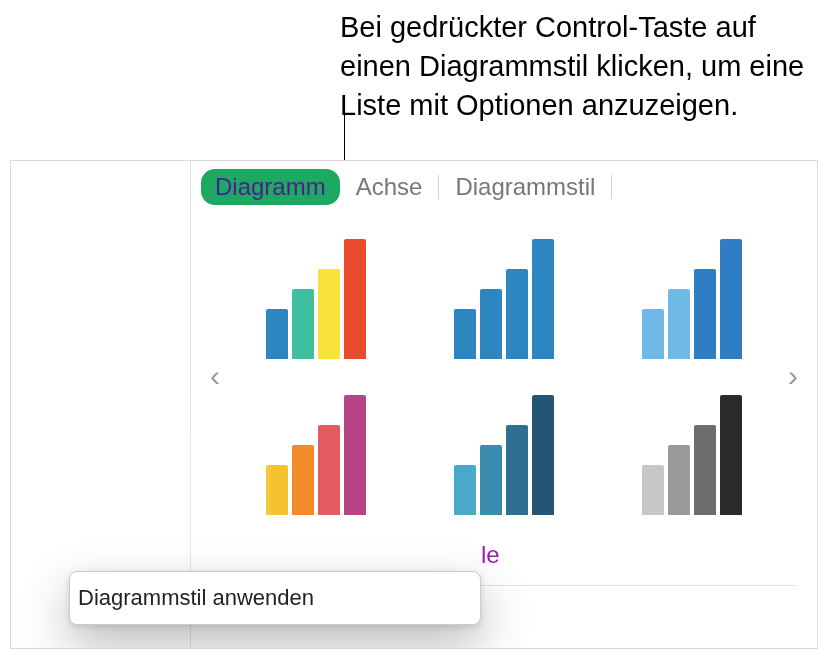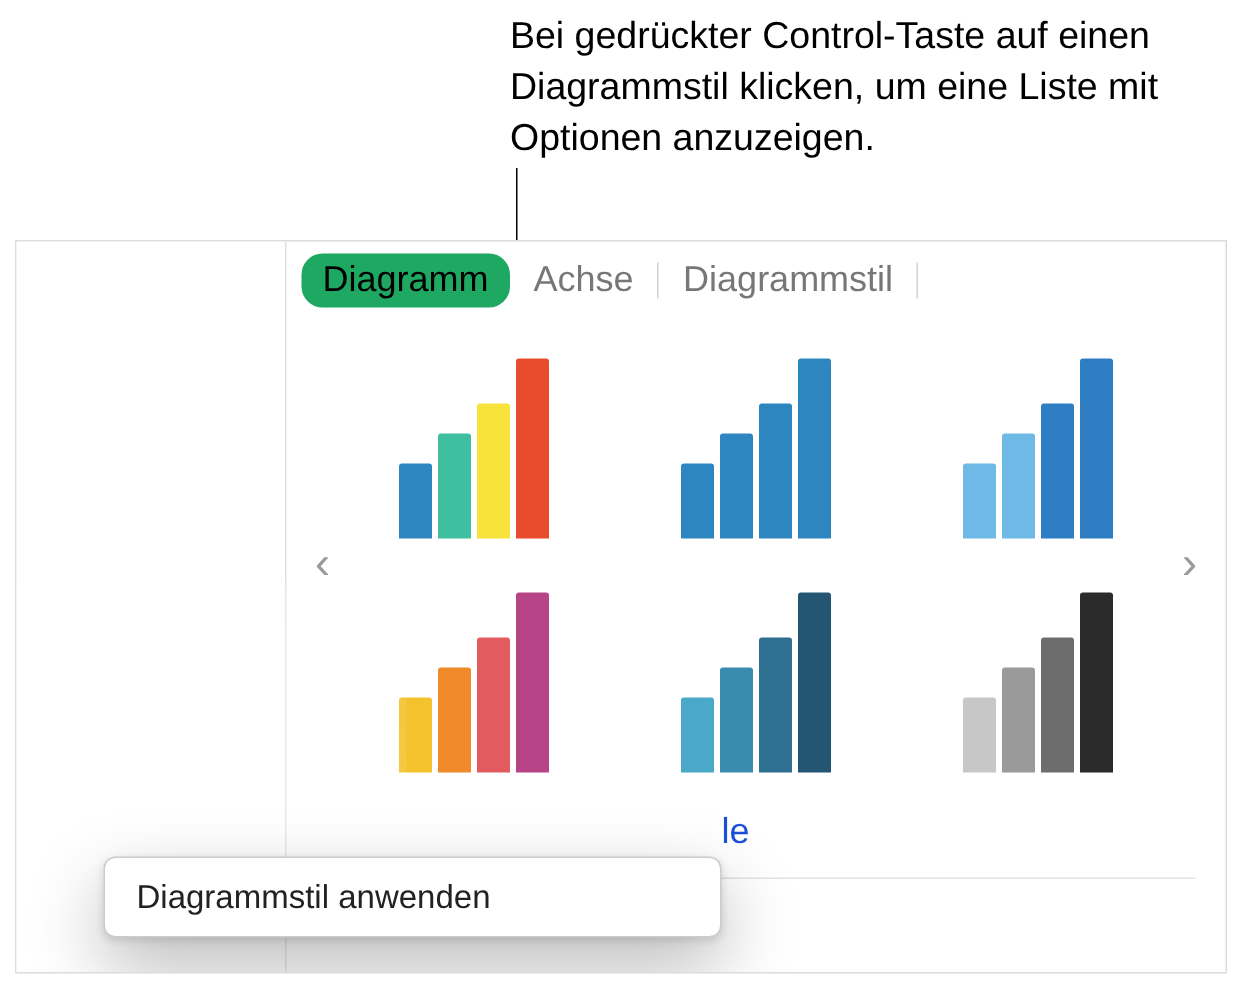--- a/index.html
+++ b/index.html
@@ -7,21 +7,21 @@
       width: 828px;
       height: 659px;
       font-family: -apple-system, "Helvetica Neue", Helvetica, Arial, sans-serif;
       background: #fff;
       position: relative;
     }
     .callout {
       position: absolute;
       left: 340px;
       top: 8px;
-      font-size: 25px;
+      font-size: 29px;
       line-height: 1.35;
       color: #000;
       width: 470px;
     }
     .callout-line {
       position: absolute;
       left: 344px;
       top: 112px;
       width: 1px;
       height: 130px;
@@ -67,21 +67,21 @@
       color: #777;
     }
     .tab {
       padding: 4px 14px;
       border-radius: 14px;
       cursor: pointer;
       white-space: nowrap;
     }
     .tab.active {
       background: #1ea862;
-      color: #000000;
+      color: #4c1d95;
     }
     .tab-sep {
       width: 1px;
       height: 24px;
       background: #d0d0d0;
     }
     .style-area {
       position: absolute;
       left: 190px;
       top: 60px;
@@ -121,21 +121,21 @@
     }
     .style-thumb .bar {
       width: 22px;
       border-radius: 2px 2px 0 0;
     }
     .options-label {
       position: absolute;
       left: 470px;
       top: 380px;
       font-size: 24px;
-      color: #1d4ed8;
+      color: #a21caf;
       text-align: right;
     }
     .hr-line {
       position: absolute;
       left: 206px;
       top: 424px;
       right: 20px;
       height: 1px;
       background: #e2e2e2;
     }
@@ -147,21 +147,21 @@
       background: #fff;
       border: 1px solid #ccc;
       border-radius: 8px;
       box-shadow: 0 20px 50px rgba(0,0,0,0.28), 0 2px 6px rgba(0,0,0,0.12);
       padding: 6px 0;
       z-index: 5;
       font-size: 22px;
       color: #222;
     }
     .menu-item {
-      padding: 7px 21px;
+      padding: 7px 8px;
       cursor: pointer;
       white-space: nowrap;
     }
   </style>
 </head>
 <body>
 
 <div class="callout">Bei gedrückter Control-Taste auf einen Diagrammstil klicken, um eine Liste mit Optionen anzuzeigen.</div>
 <div class="callout-line"></div>
 

